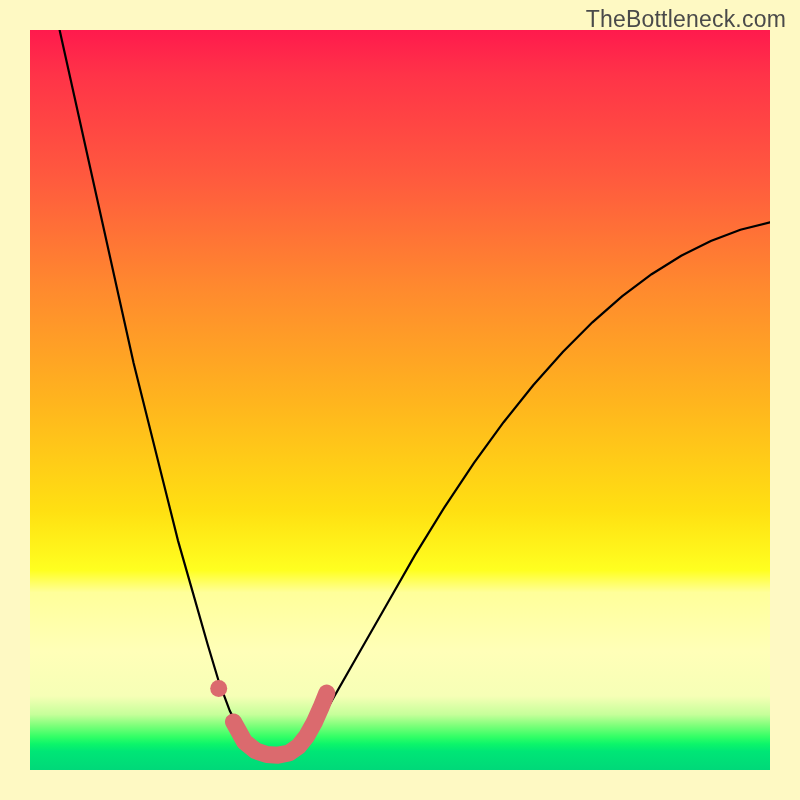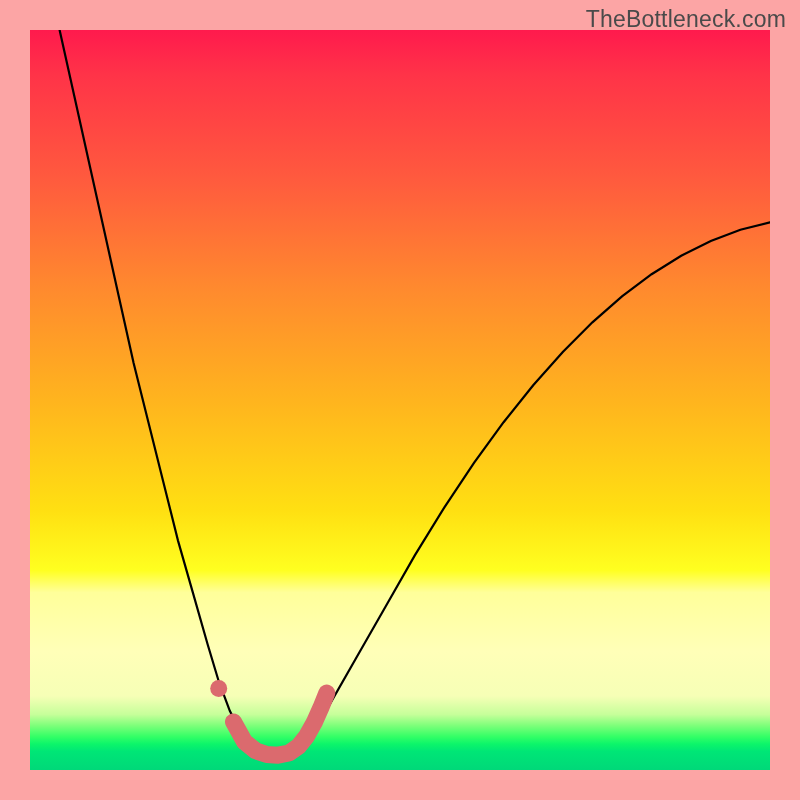--- a/index.html
+++ b/index.html
@@ -7,21 +7,21 @@
     padding: 0;
     width: 800px;
     height: 800px;
     overflow: hidden;
     background: #000;
     font-family: Arial, Helvetica, sans-serif;
   }
   .frame {
     position: absolute;
     inset: 0;
-    background: #fca5a5;
+    background: #fef9c3;
   }
   .plot-area {
     position: absolute;
     left: 30px;
     top: 30px;
     width: 740px;
     height: 740px;
     overflow: hidden;
   }
   .gradient {

